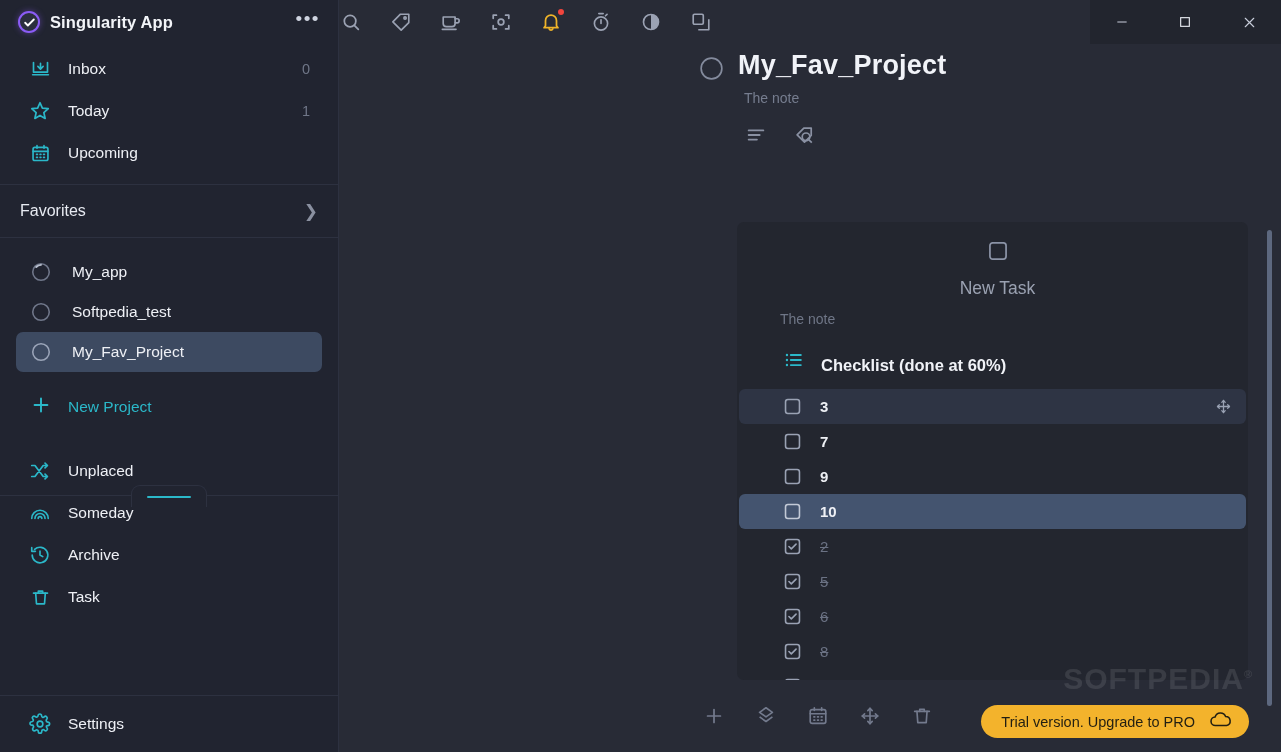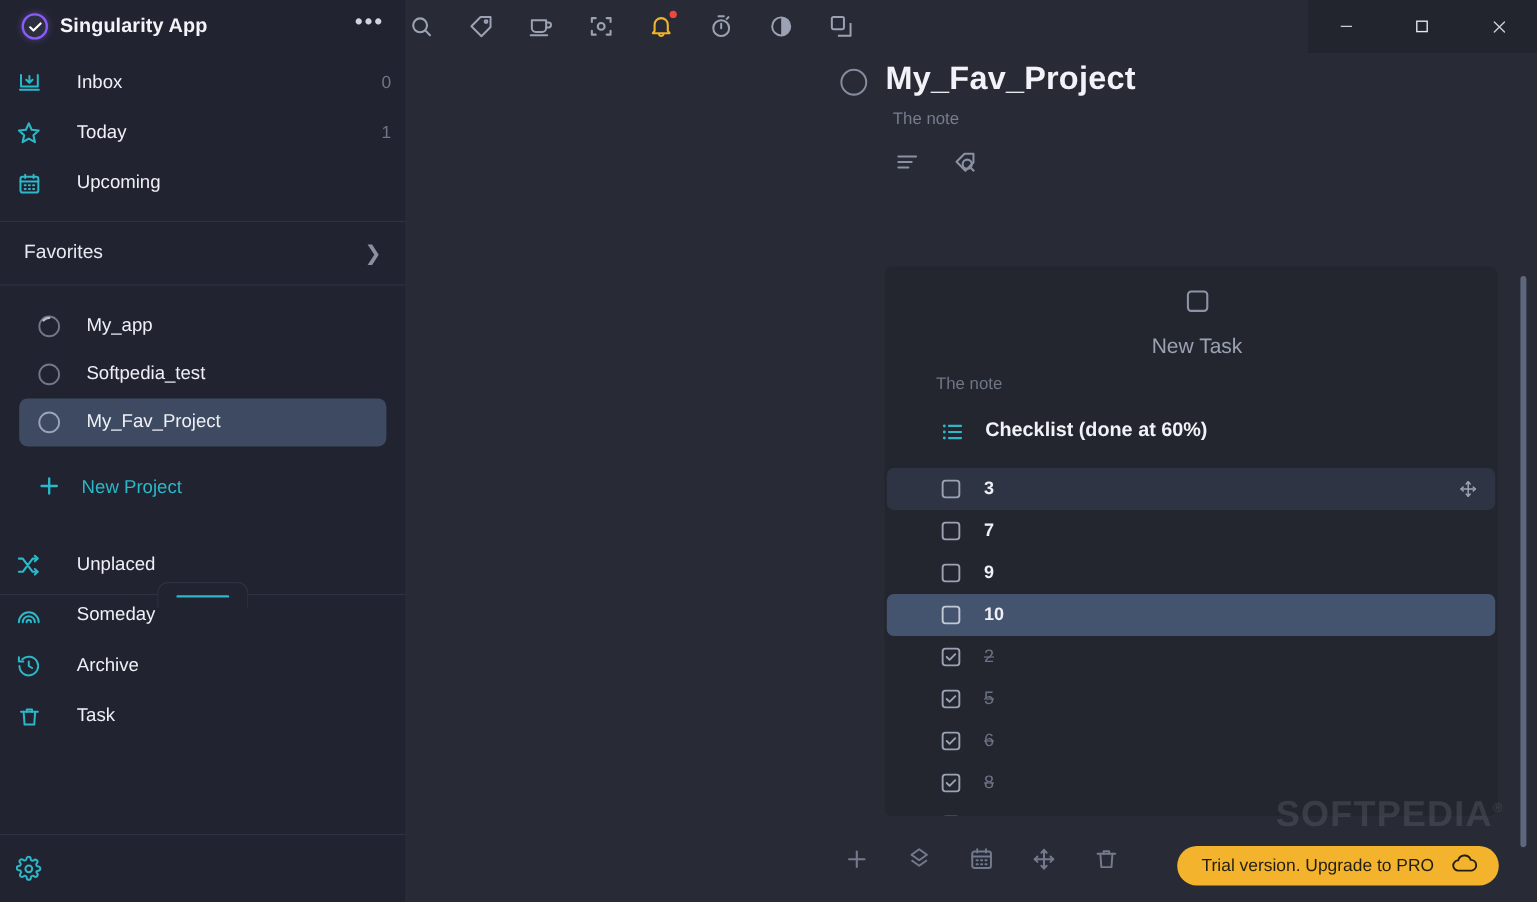--- a/index.html
+++ b/index.html
@@ -46,22 +46,22 @@
   }
   .dots {
     color: #cfd4e0; font-size: 19px; letter-spacing: 1.5px;
     line-height: 10px; cursor: pointer; padding-bottom: 6px;
   }
 
   .nav-top { padding: 4px 0 10px 0; }
   .nav-row {
     height: 42px;
     display: flex; align-items: center;
-    padding: 0 12px;
-    gap: 28px;
+    padding: 0 28px;
+    gap: 16px;
     cursor: pointer;
   }
   .nav-row .ic { width: 24px; height: 24px; flex: none; display:flex; align-items:center; justify-content:center; }
   .nav-row .lbl { color: #eef0f5; font-size: 15.5px; flex: 1; }
   .nav-row .cnt { color: #6f7687; font-size: 14.5px; }
 
   .divider { height: 1px; background: #2d3140; }
 
   .fav-row {
     height: 52px; display: flex; align-items: center;
@@ -142,21 +142,21 @@
     background: #23262f;
     border-radius: 7px;
     padding: 12px 0 0 0;
     overflow: hidden;
   }
   .task-title-row { display: flex; align-items: center; gap: 16px; padding: 6px 0 0 10px; flex-direction: column; }
   .cb-lg { width: 22px; height: 22px; flex: none; }
   .task-title { color: #9aa1b1; font-size: 17.5px; }
   .task-note { color: #6f7687; font-size: 14px; margin: 12px 0 0 43px; }
 
-  .checklist-head { display: flex; align-items: flex-start; gap: 16px; margin: 22px 0 0 46px; }
+  .checklist-head { display: flex; align-items: flex-end; gap: 16px; margin: 22px 0 0 46px; }
   .checklist-lbl { color: #f0f2f7; font-size: 16.5px; font-weight: 600; }
 
   .items { margin-top: 14px; }
   .item {
     height: 35px; display: flex; align-items: center;
     gap: 18px; padding: 0 14px 0 44px; margin: 0 2px;
     border-radius: 6px; cursor: pointer; position: relative;
   }
   .item.hover { background: #2e3444; }
   .item.selected { background: #44546f; }
@@ -358,20 +358,21 @@
     <div class="sb-spacer"></div>
     <div class="divider"></div>
 
     <div class="nav-row" style="height:56px">
       <span class="ic">
         <svg width="22" height="22" viewBox="0 0 24 24" fill="none" stroke="#2bb8c9" stroke-width="1.8" stroke-linecap="round" stroke-linejoin="round">
           <circle cx="12" cy="12" r="3.1"></circle>
           <path d="M19.1 14.2a1.6 1.6 0 0 0 .3 1.8l.1.1a1.9 1.9 0 1 1-2.7 2.7l-.1-.1a1.6 1.6 0 0 0-1.8-.3 1.6 1.6 0 0 0-1 1.5v.2a1.9 1.9 0 1 1-3.8 0v-.1a1.6 1.6 0 0 0-1-1.5 1.6 1.6 0 0 0-1.8.3l-.1.1a1.9 1.9 0 1 1-2.7-2.7l.1-.1a1.6 1.6 0 0 0 .3-1.8 1.6 1.6 0 0 0-1.5-1H3a1.9 1.9 0 1 1 0-3.8h.1a1.6 1.6 0 0 0 1.5-1 1.6 1.6 0 0 0-.3-1.8l-.1-.1a1.9 1.9 0 1 1 2.7-2.7l.1.1a1.6 1.6 0 0 0 1.8.3h.1a1.6 1.6 0 0 0 1-1.5V3a1.9 1.9 0 1 1 3.8 0v.1a1.6 1.6 0 0 0 1 1.5 1.6 1.6 0 0 0 1.8-.3l.1-.1a1.9 1.9 0 1 1 2.7 2.7l-.1.1a1.6 1.6 0 0 0-.3 1.8v.1a1.6 1.6 0 0 0 1.5 1h.2a1.9 1.9 0 1 1 0 3.8h-.1a1.6 1.6 0 0 0-1.5 1z"></path>
         </svg>
       </span>
+      <span class="lbl">Settings</span>
     </div>
 
   </aside>
 
   <section class="main">
 
     <div class="topbar">
       <div class="tb-icons">
 
         <span class="tb-ic">

